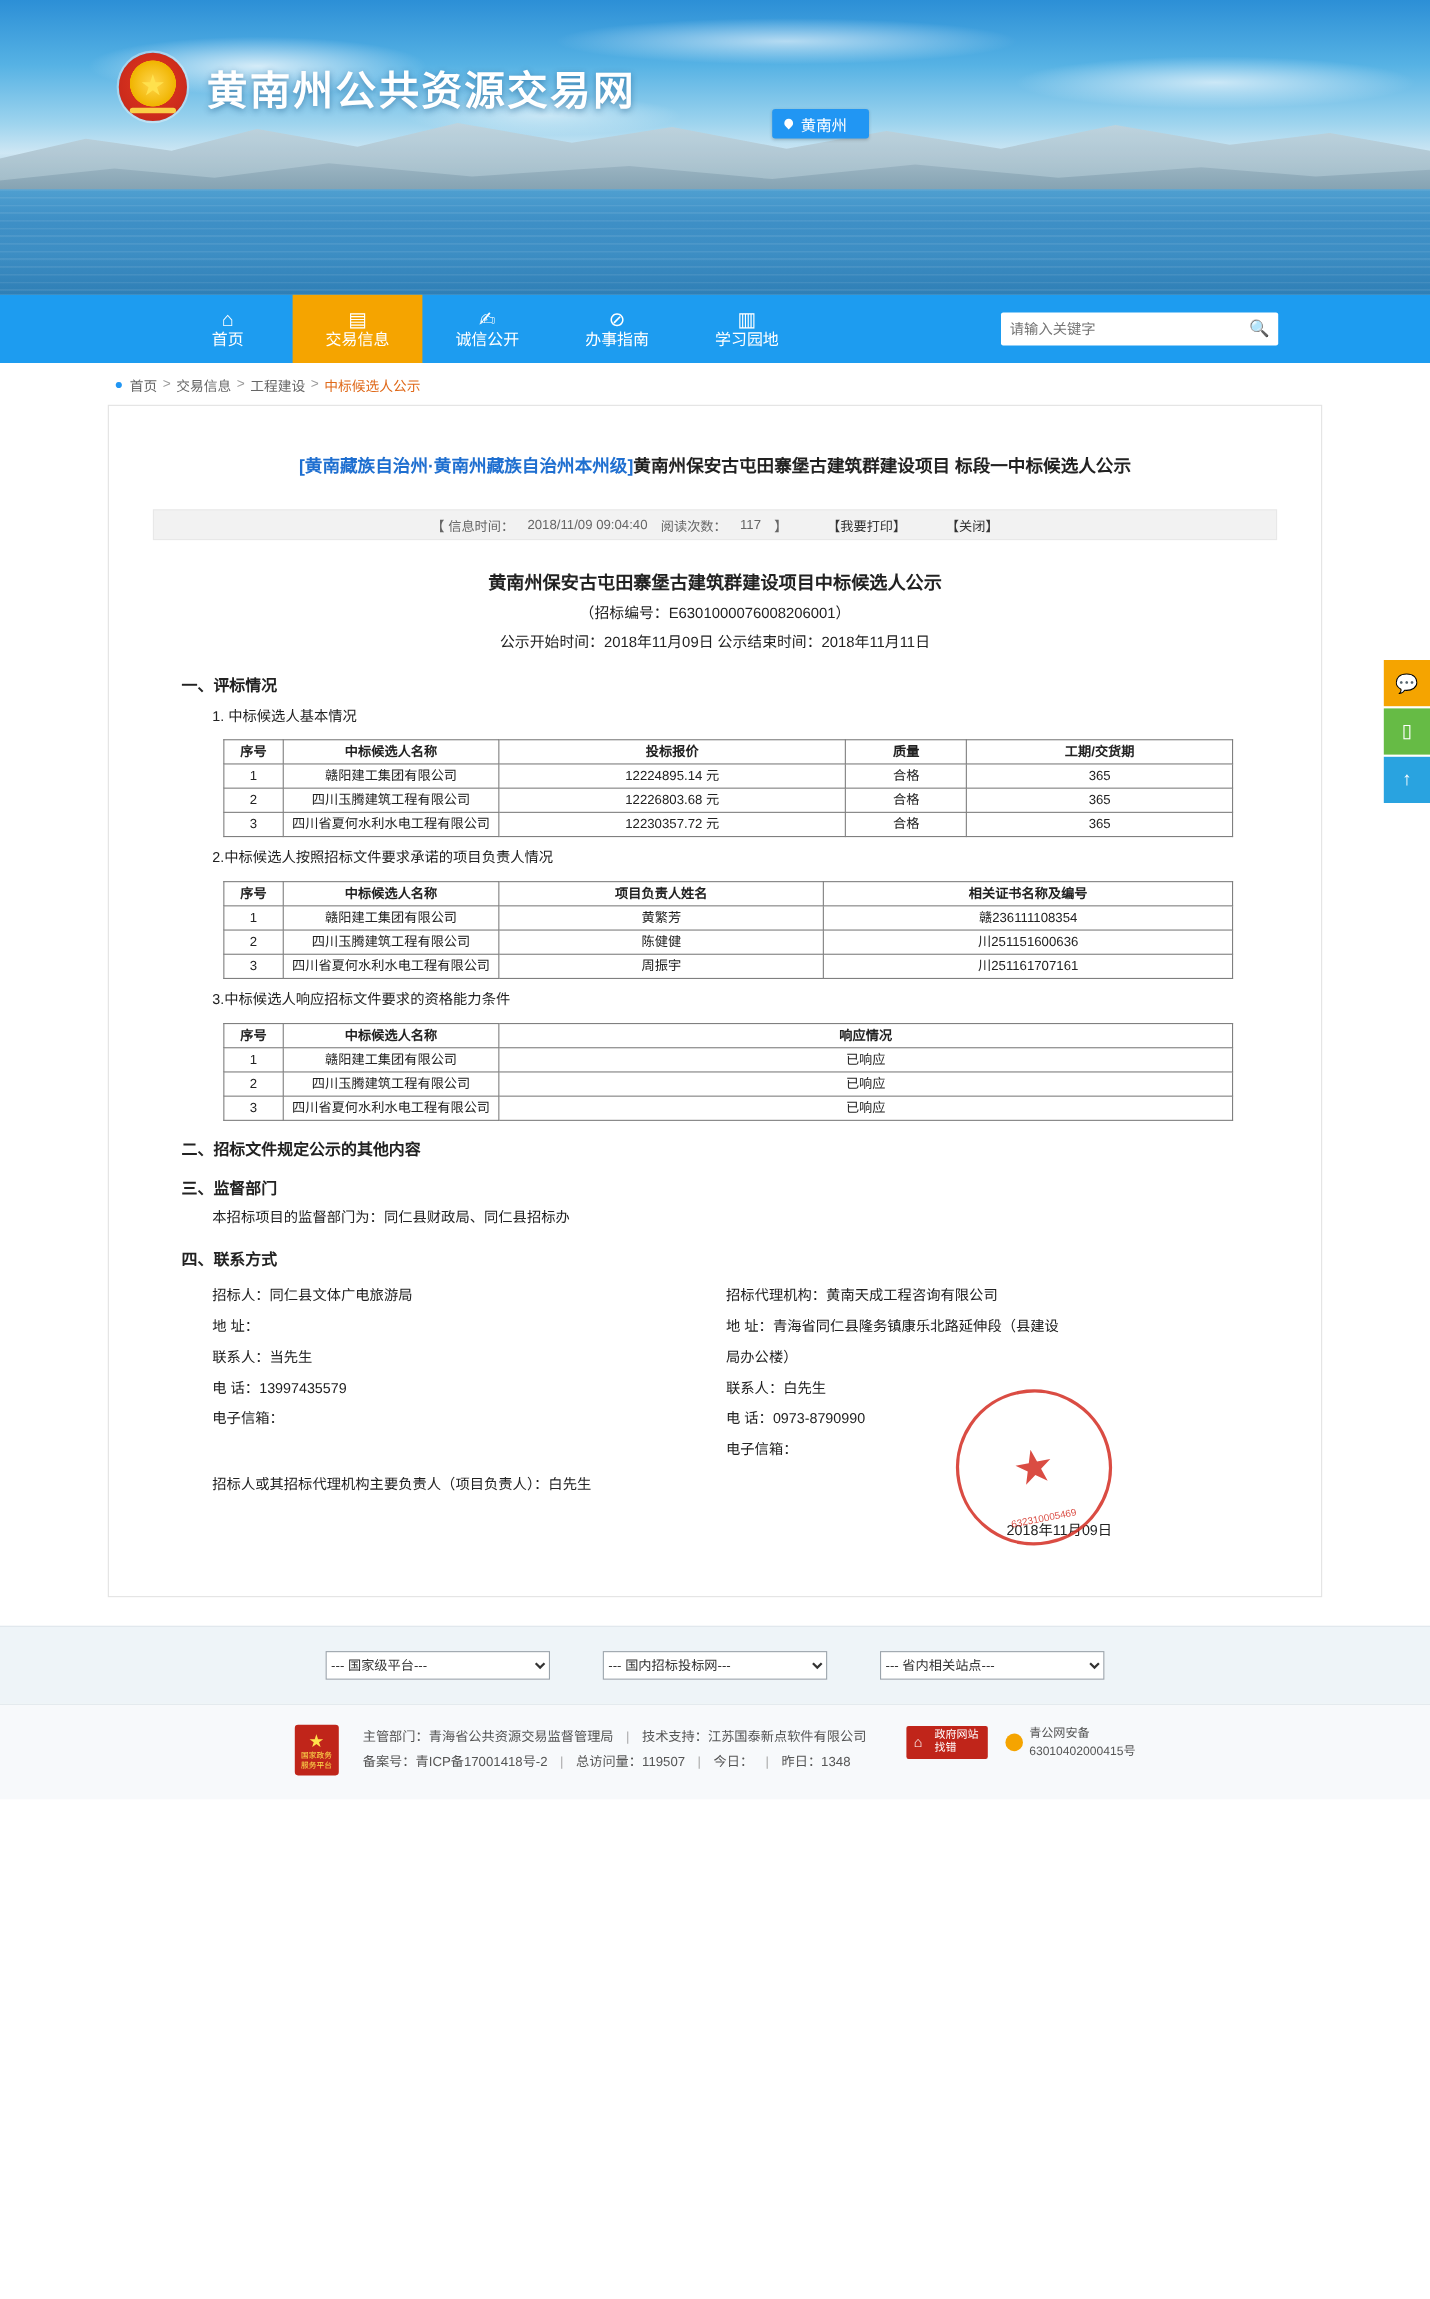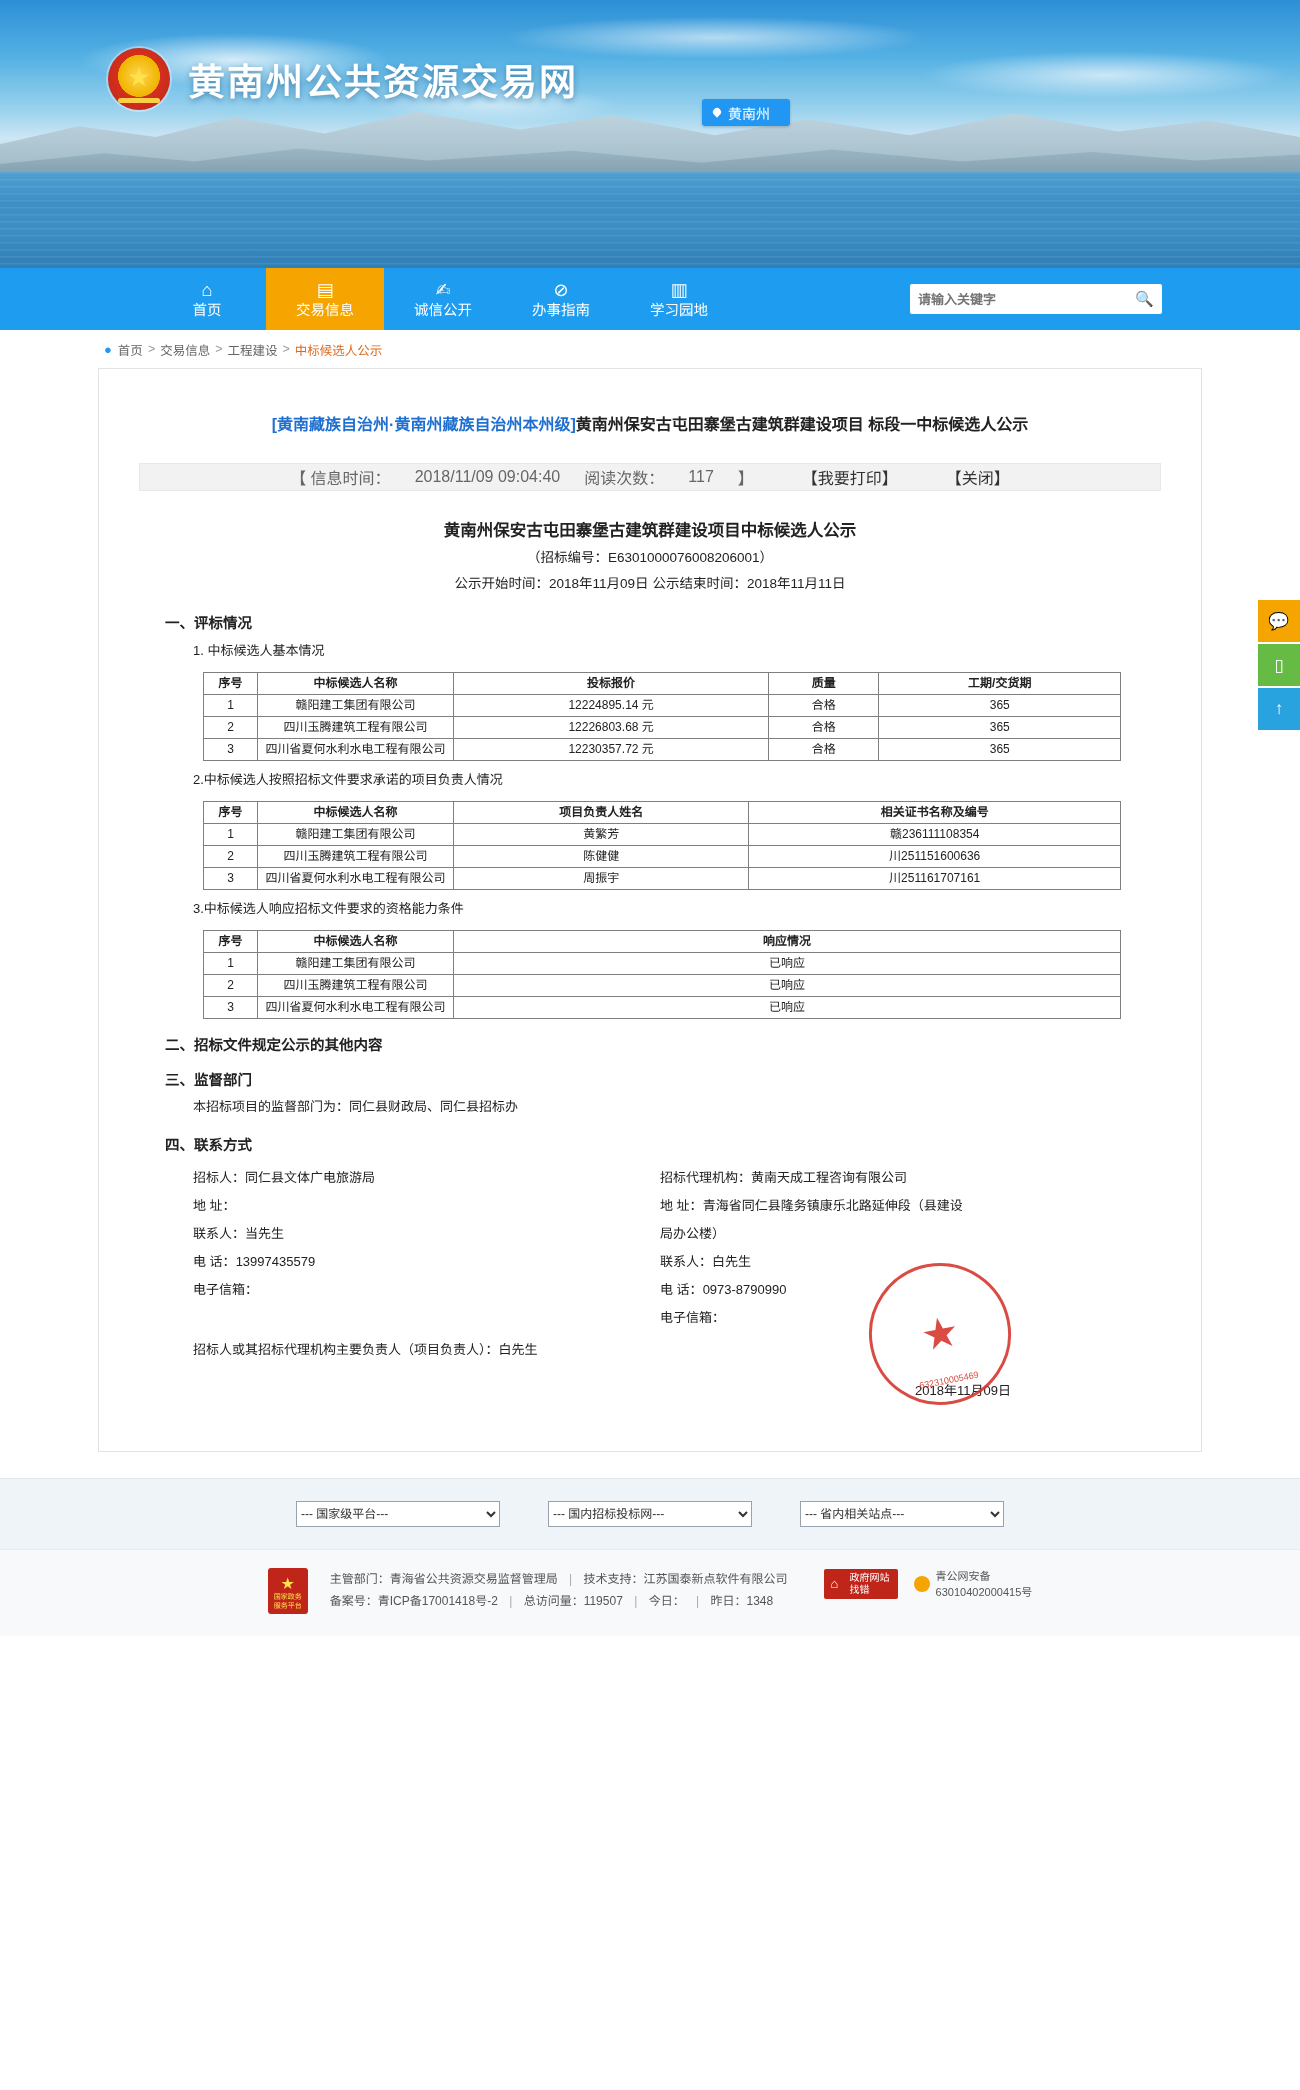--- a/index.html
+++ b/index.html
@@ -101,21 +101,20 @@
   .nav-label { line-height: 16px; }
   .search-box {
     position: absolute; right: 138px; top: 16px;
     width: 252px; height: 30px; background: #ffffff; border-radius: 2px;
     display: flex; align-items: center;
   }
   .search-box input {
     flex: 1; border: 0; outline: 0; height: 28px; padding: 0 8px;
     font-size: 13px; color: #666; background: transparent;
     font-family: "Liberation Sans", sans-serif;
-    font-weight: bold;
   }
   .search-btn {
     width: 34px; height: 30px; display: flex; align-items: center; justify-content: center;
     color: #f5a400; font-size: 15px; cursor: pointer; background: transparent; border: 0;
   }
 
   
   .crumb-wrap { height: 38px; display: flex; align-items: center; padding-left: 104px; font-size: 12.5px; color: #666; }
   .crumb-pin { color: #2196f3; margin-right: 6px; font-size: 13px; }
   .crumb-wrap a { color: #666; text-decoration: none; }
@@ -128,22 +127,22 @@
     border: 1px solid #e3e3e3; padding: 34px 40px 52px 40px; position: relative;
   }
   .art-title {
     text-align: center; font-size: 16px; line-height: 32px; color: #222;
     font-weight: bold; padding: 6px 40px 4px 40px;
     font-family: "Liberation Sans","DejaVu Sans", sans-serif;
   }
   .art-title .blue { color: #1f6fd0; }
   .meta-bar {
     margin-top: 18px; height: 28px; background: #f2f2f2; border: 1px solid #e8e8e8;
-    display: flex; align-items: center; justify-content: center; gap: 24px;
-    font-size: 16px; color: #666;
+    display: flex; align-items: center; justify-content: center; gap: 12px;
+    font-size: 12px; color: #666;
   }
   .meta-bar .op { color: #333; margin-left: 24px; }
 
   .doc { margin-top: 24px; color: #222; }
   .doc-h1 { text-align: center; font-size: 16.5px; font-weight: bold; line-height: 30px; }
   .doc-center { text-align: center; font-size: 13.5px; line-height: 26px; }
   .sec-h { font-size: 14.5px; font-weight: bold; margin: 14px 0 4px 26px; }
   .sub-p { font-size: 13px; margin: 8px 0 8px 54px; line-height: 22px; }
   .body-p { font-size: 13px; margin: 6px 0 6px 54px; line-height: 24px; }
 

